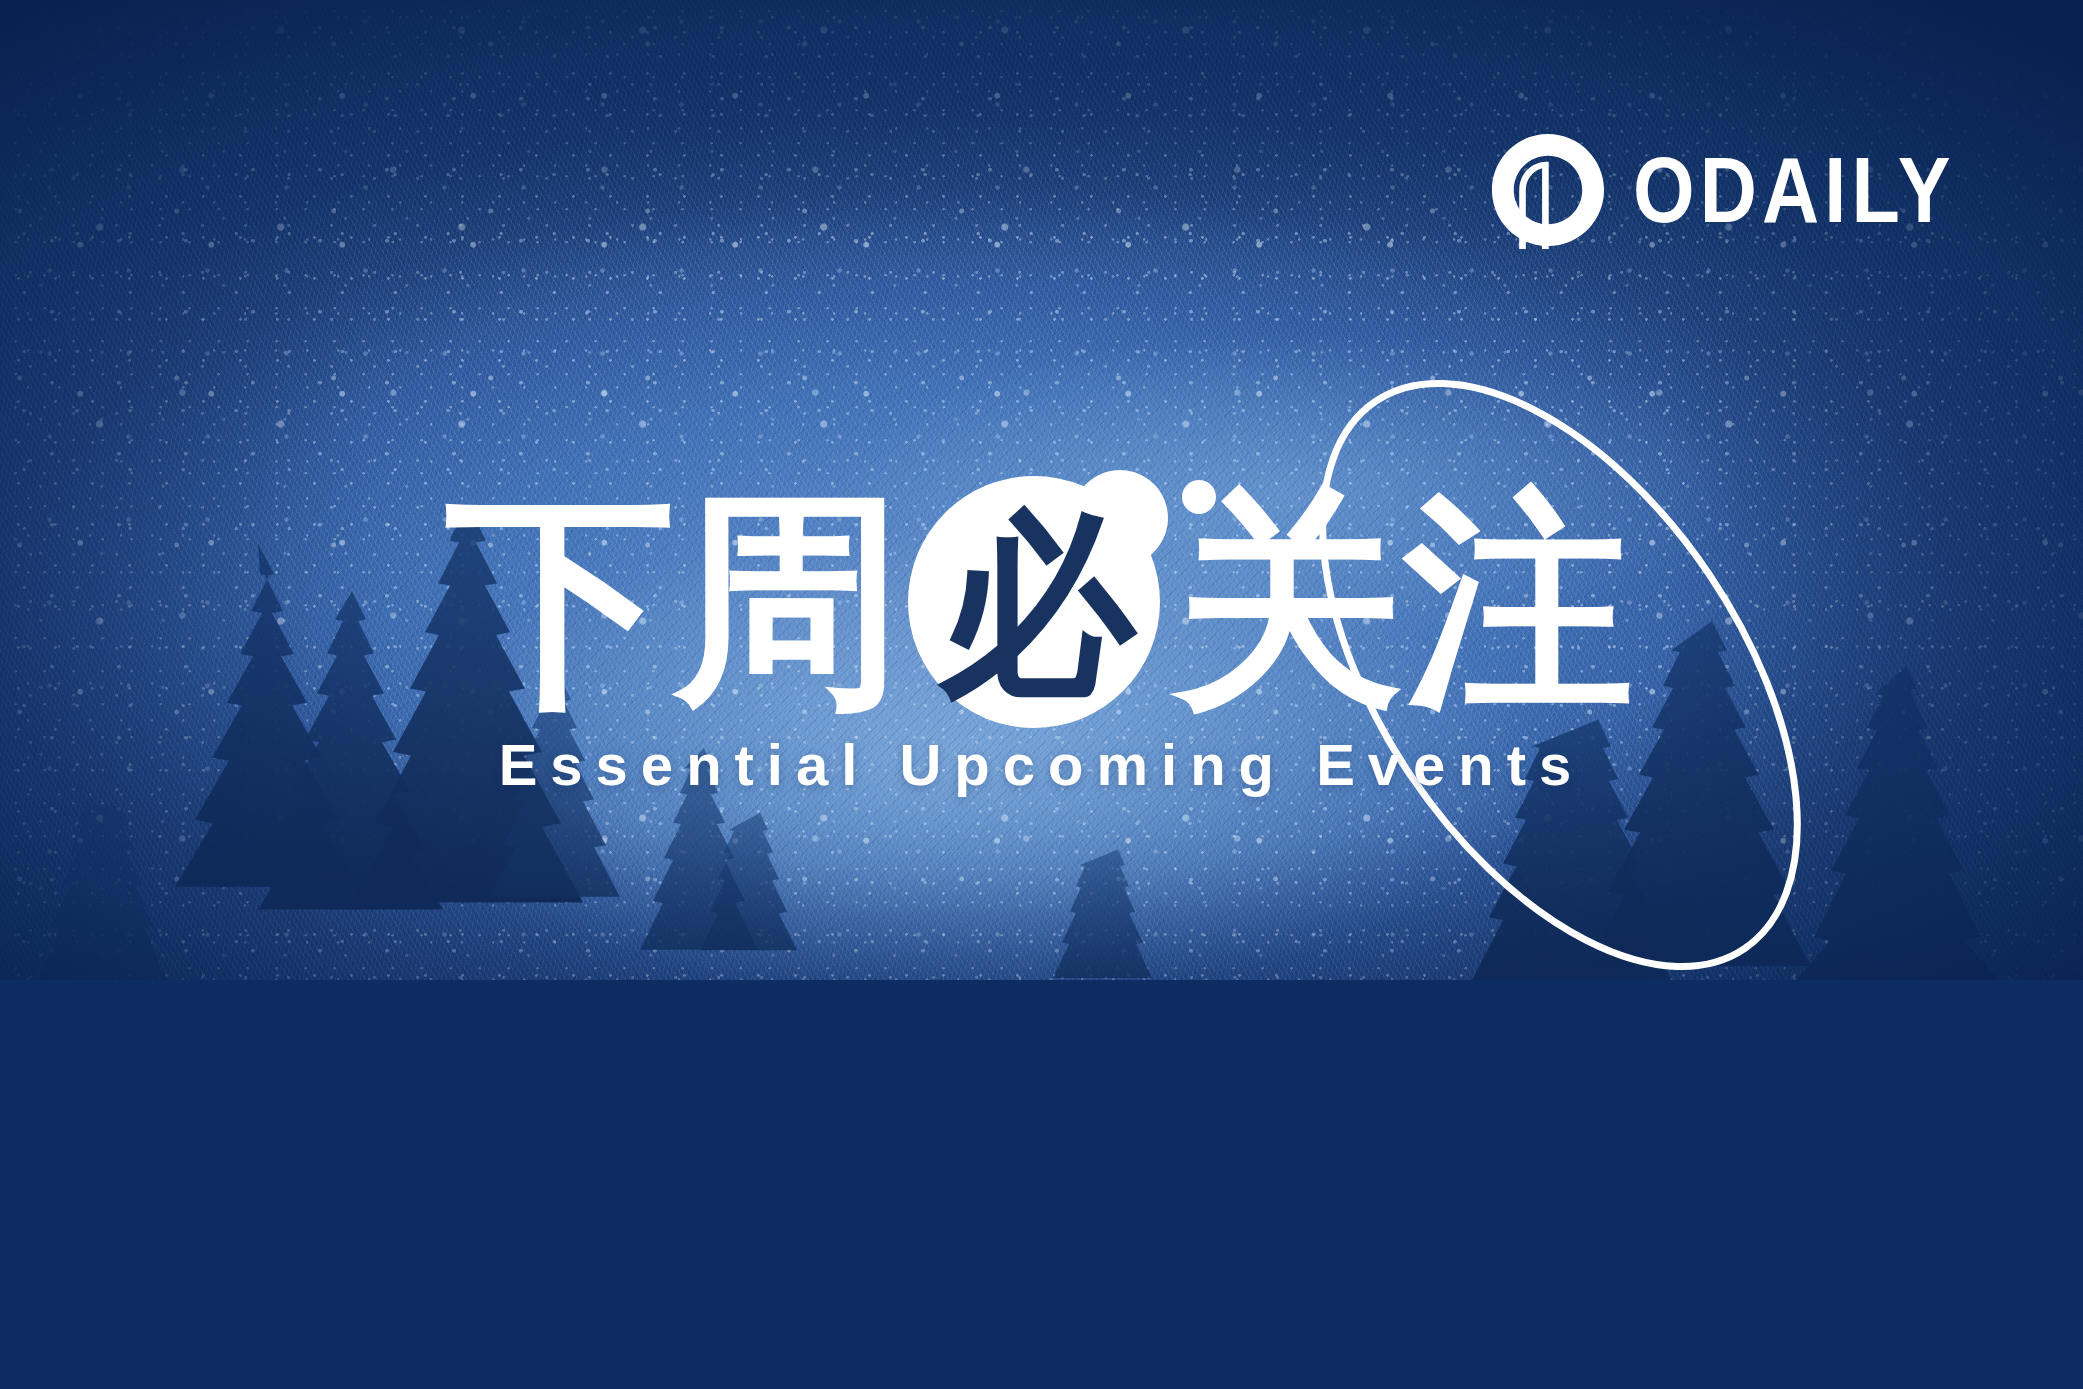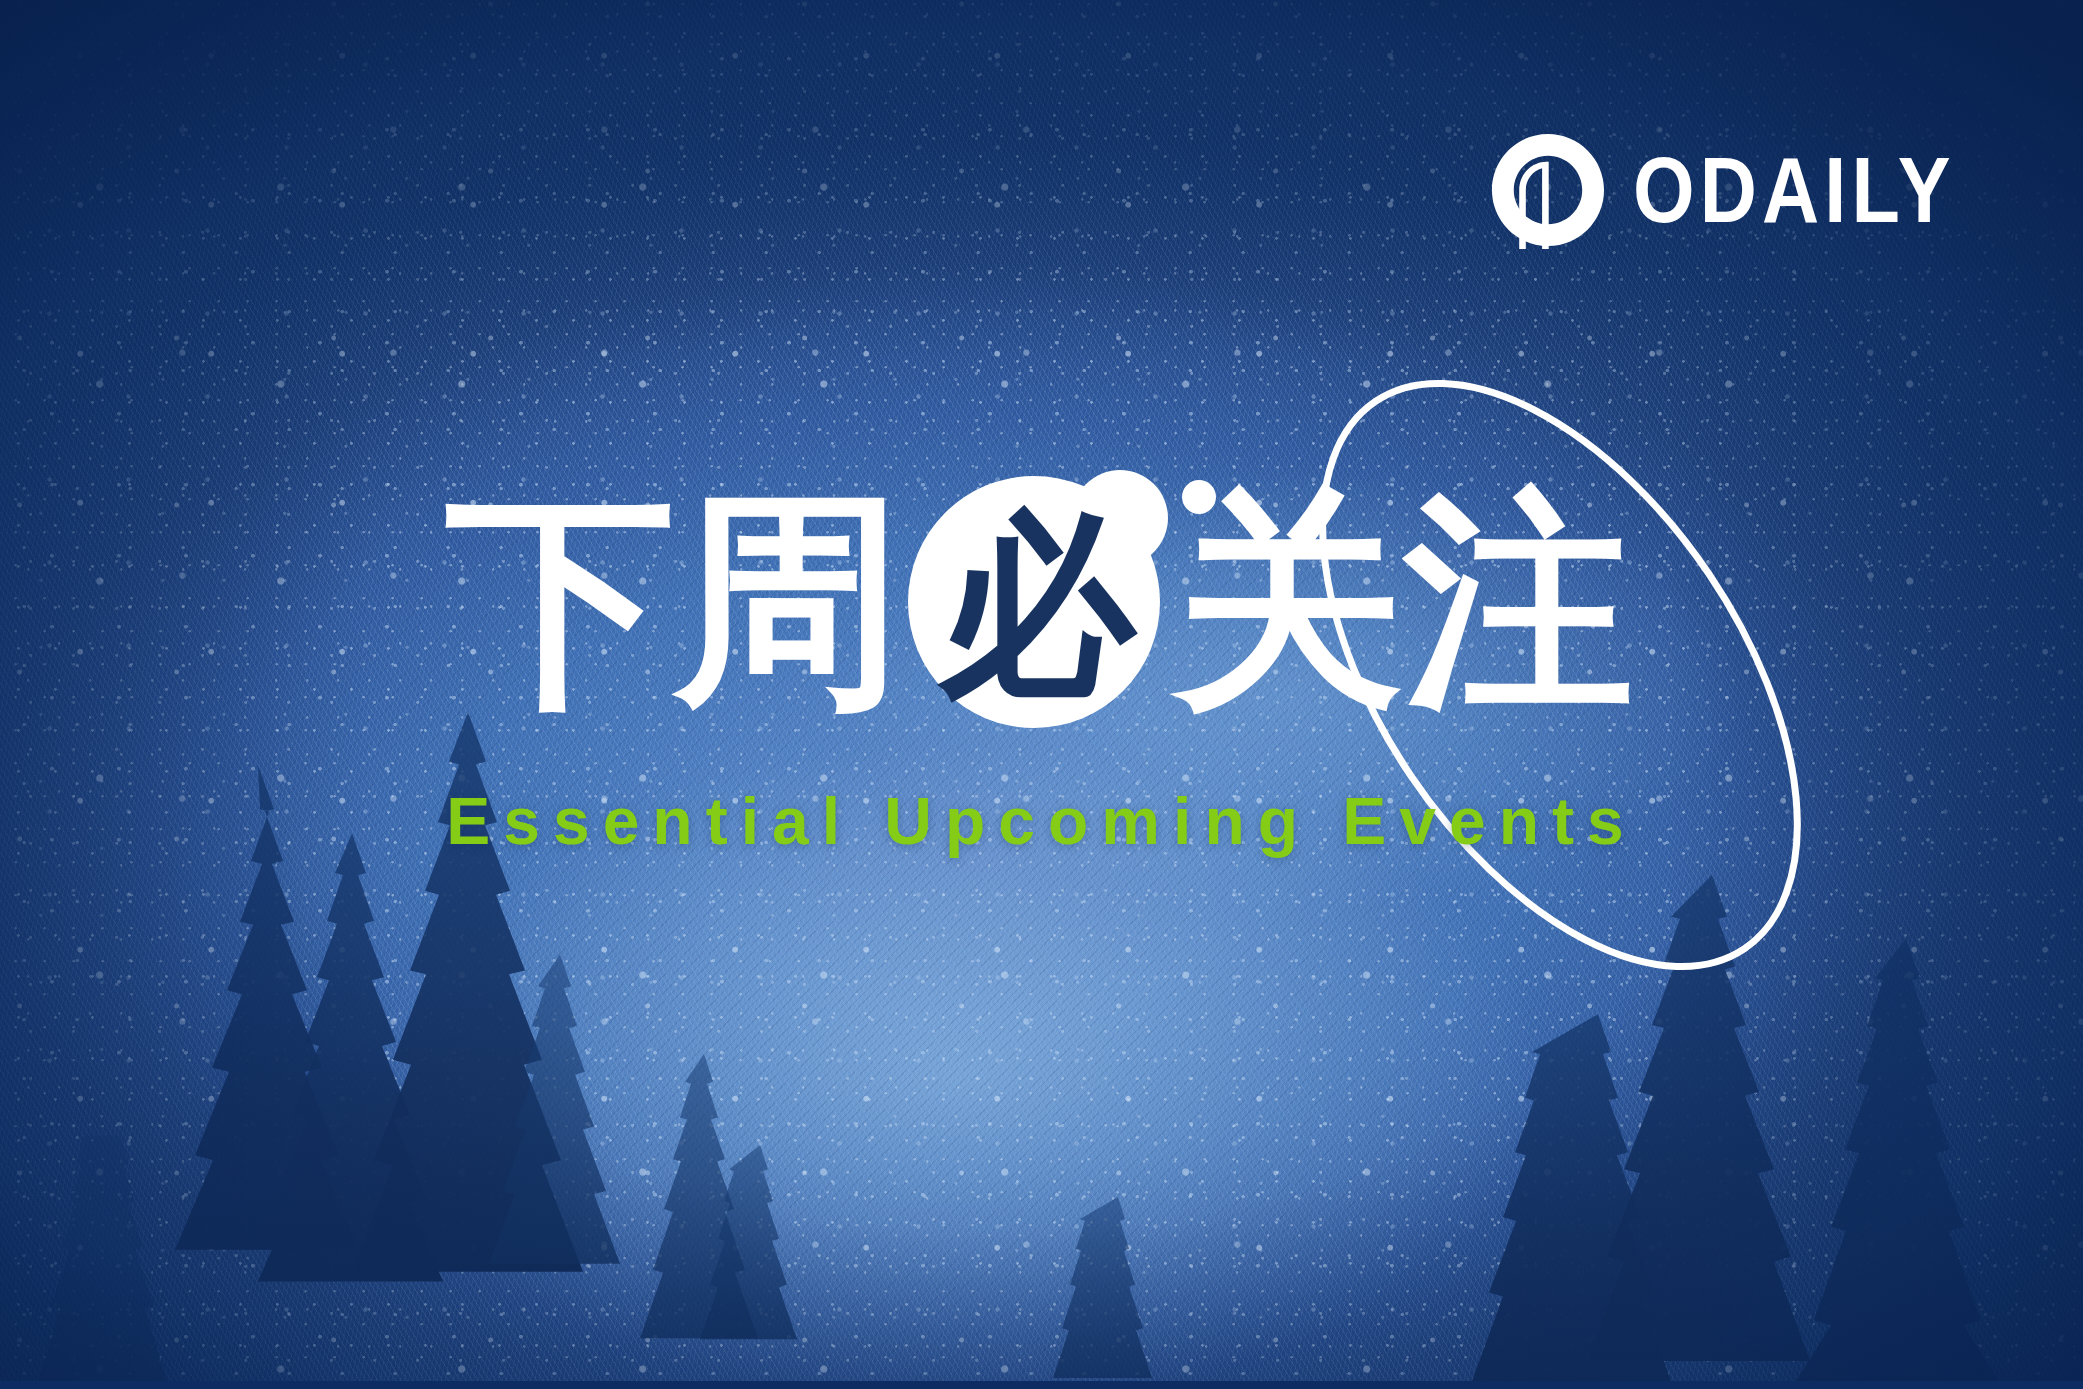--- a/index.html
+++ b/index.html
@@ -8,21 +8,21 @@
     padding: 0;
     background: #0d2c61;
   }
   body {
     font-family: "Liberation Sans", sans-serif;
   }
 
   .poster {
     position: relative;
     width: 2083px;
-    height: 1381px;
+    height: 980px;
     overflow: hidden;
     background: #14386f;
     isolation: isolate;
   }
 
   
   .bg-base {
     position: absolute;
     inset: 0;
     background:
@@ -219,24 +219,23 @@
   .badge-dot {
     position: absolute;
     right: -44px; top: 10px;
     width: 34px; height: 34px;
     border-radius: 50%;
     background: #ffffff;
   }
 
   
   .title-en {
-    margin-top: 52px;
-    color: #84cc16;
+    color: #ffffff;
     font-family: "Liberation Sans", sans-serif;
-    font-size: 66px;
+    font-size: 58px;
     font-weight: bold;
     letter-spacing: 13px;
     line-height: 1;
     white-space: nowrap;
     text-shadow: 0 2px 10px rgba(12,40,90,.30);
     user-select: none;
   }
 </style>
 </head>
 <body>

